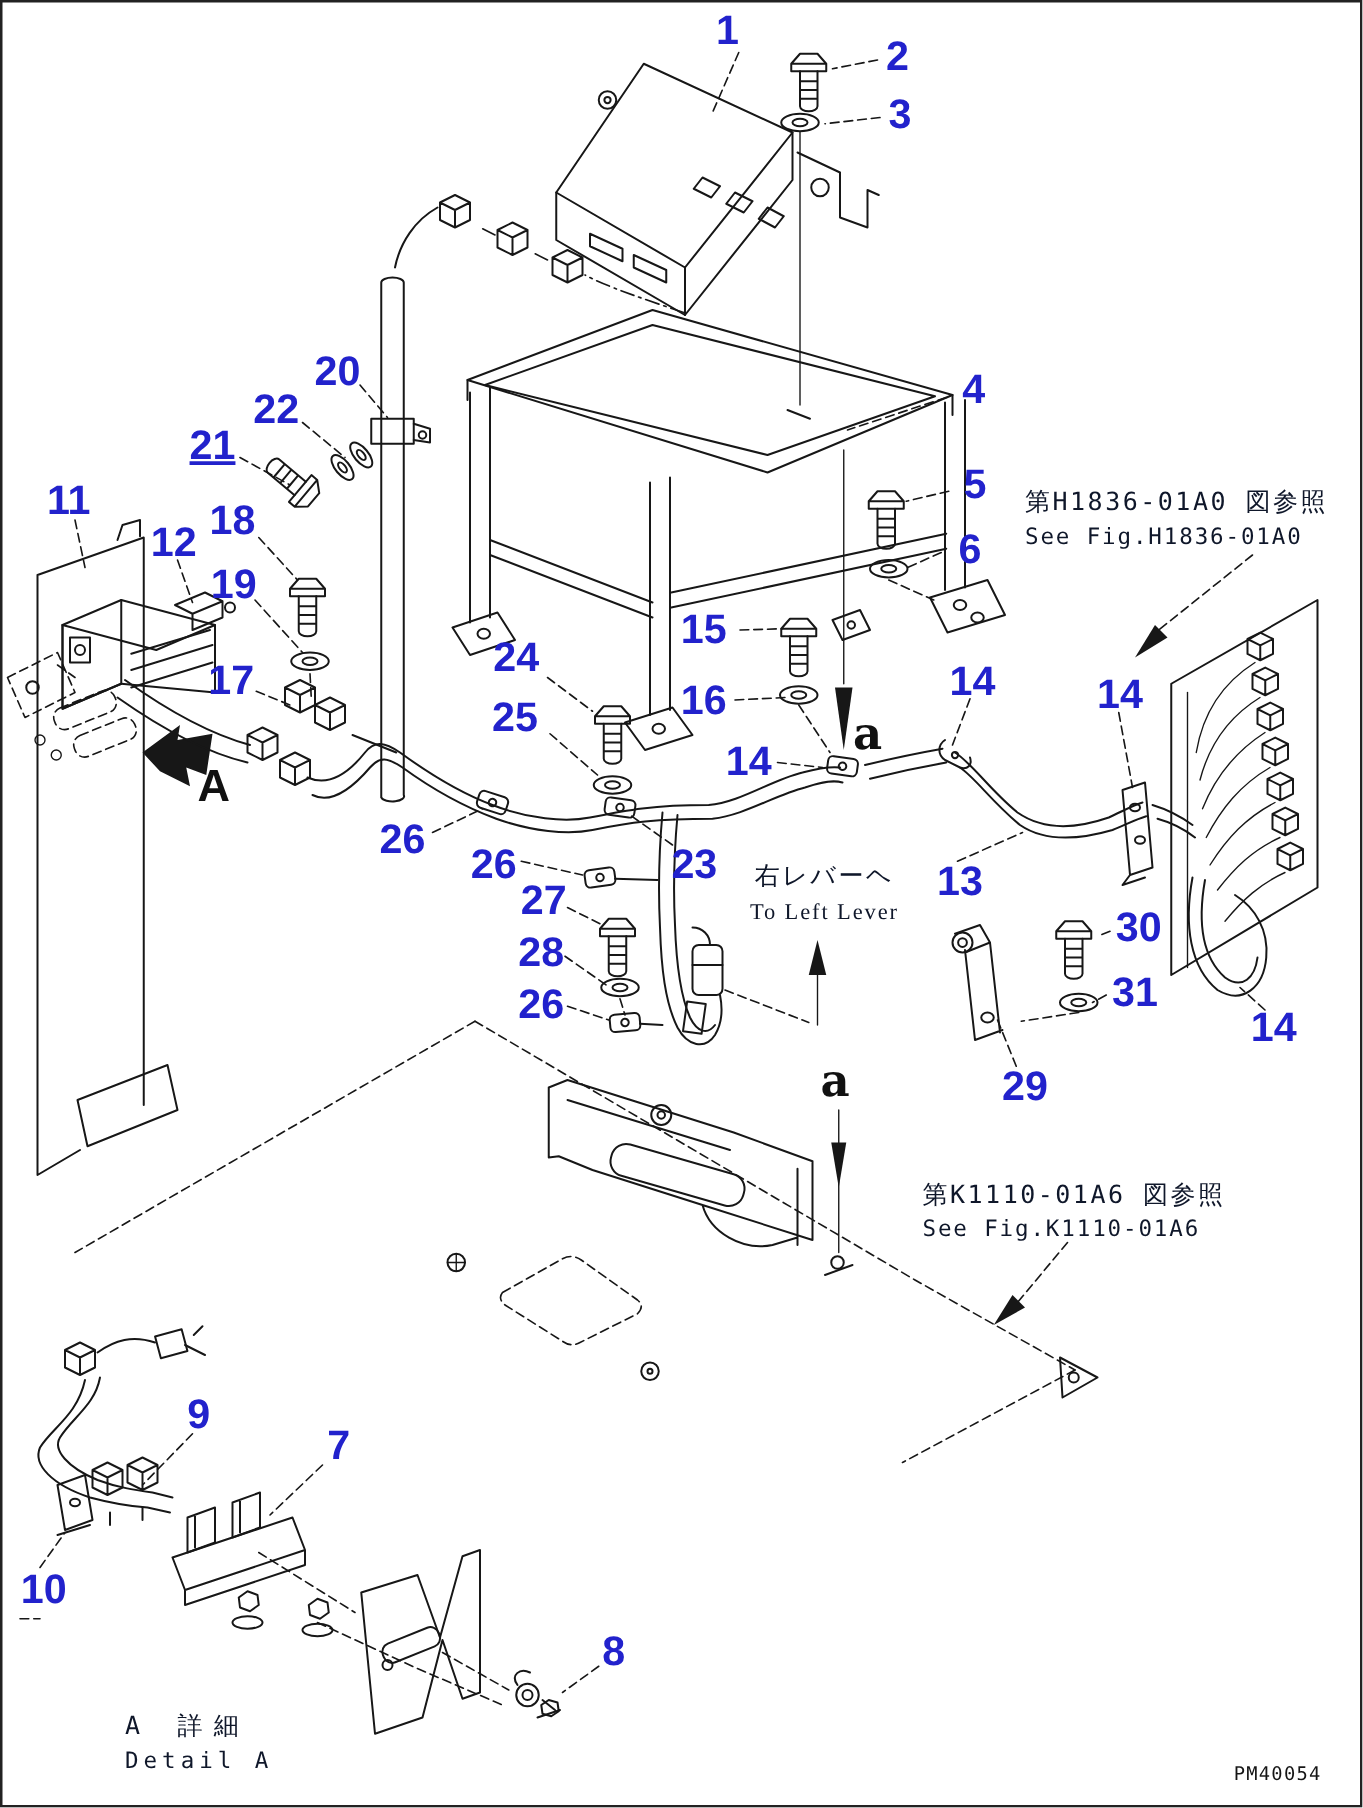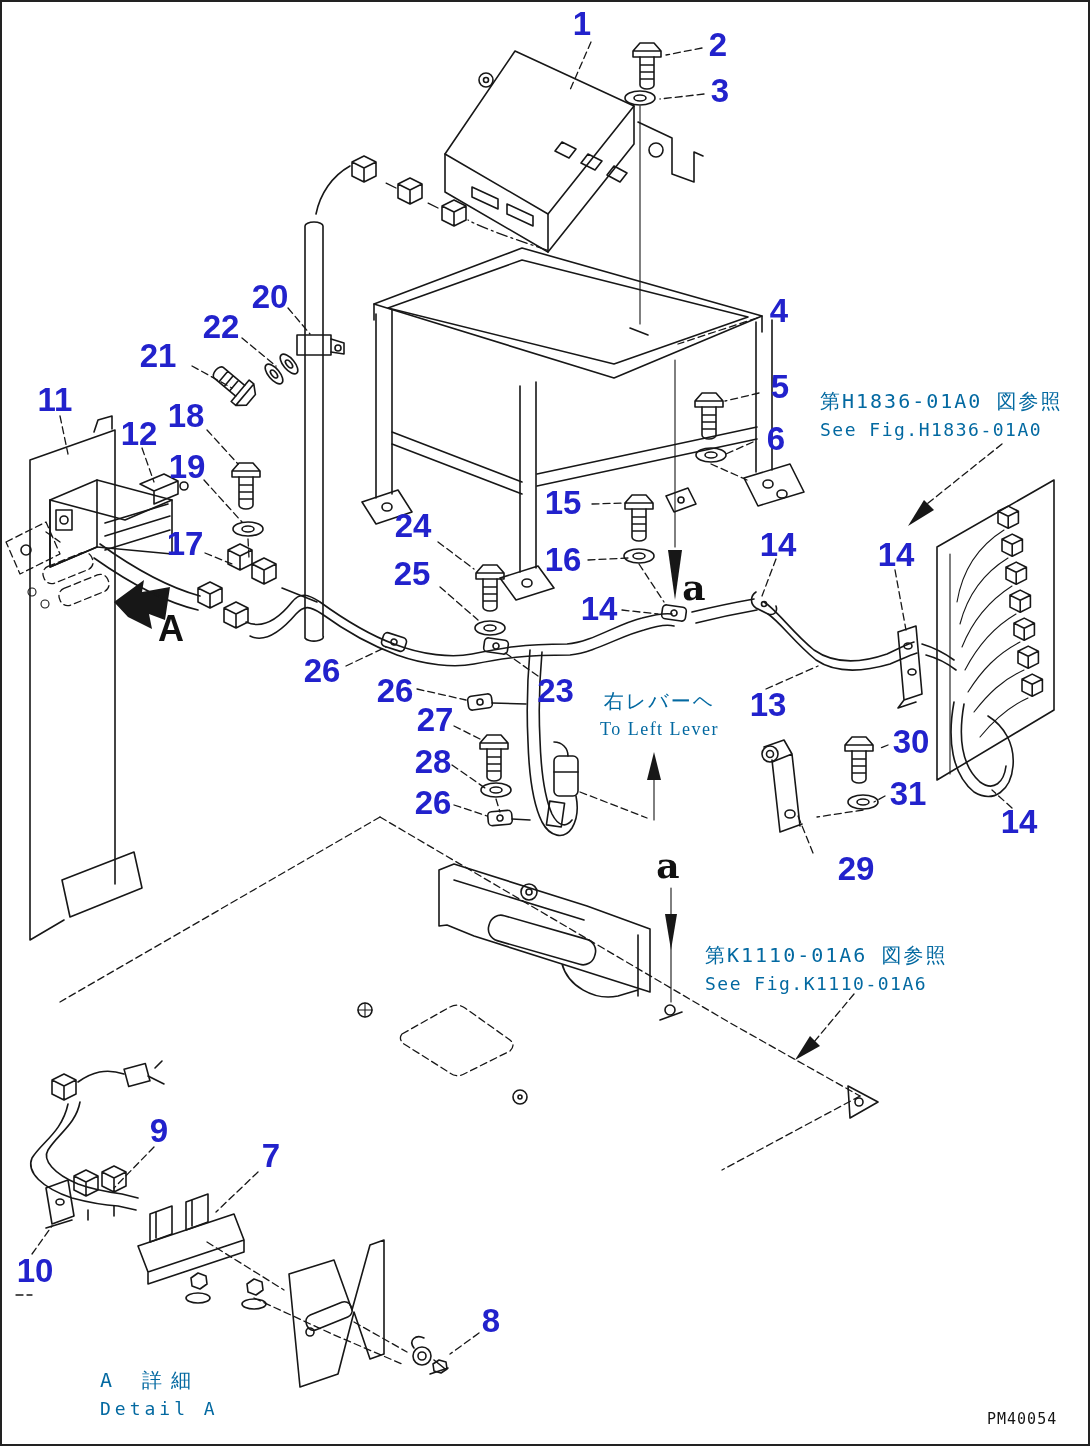--- a/index.html
+++ b/index.html
@@ -14,21 +14,21 @@
   .thin{stroke-width:1.1;}
   .dash{stroke-dasharray:7 4;stroke-width:1.3;}
   .dd{stroke-dasharray:11 4 2 4;stroke-width:1.3;}
   .fdark{fill:#171717;stroke:none;}
   .callout{
     position:absolute; transform:translate(-50%,-50%);
     color:var(--callout,#2222cc);
     font:bold 33px "Liberation Sans", sans-serif; letter-spacing:0px;
     white-space:nowrap;
   }
-  .note{position:absolute;color:#0369a1;white-space:nowrap;line-height:1.5;}
+  .note{position:absolute;color:#0f172a;white-space:nowrap;line-height:1.5;}
   .note .jp{font-size:20px;letter-spacing:2px;}
   .note .en{font-size:18px;letter-spacing:1.5px;}
   .big-letter{position:absolute;transform:translate(-50%,-50%);color:#111;
     font:bold 36px "DejaVu Serif", serif;}
   .code{position:absolute;color:#151515;font-size:15px;letter-spacing:1px;}
   .center{text-align:center;font-family:Liberation Serif, serif;}
 </style>
 </head>
 <body>
 
@@ -300,21 +300,21 @@
 
   <div>
       <div class="callout" style="left: 580px; top: 22px;">1</div>
       <div class="callout" style="left: 716px; top: 43px;">2</div>
       <div class="callout" style="left: 718px; top: 89px;">3</div>
       <div class="callout" style="left: 777px; top: 309px;">4</div>
       <div class="callout" style="left: 778px; top: 385px;">5</div>
       <div class="callout" style="left: 774px; top: 437px;">6</div>
       <div class="callout" style="left: 268px; top: 295px;">20</div>
       <div class="callout" style="left: 219px; top: 325px;">22</div>
-      <div class="callout" style="left: 156px; top: 354px;">21</div>
+      <div class="callout" style="left: 168px; top: 354px; text-decoration: underline;">21</div>
       <div class="callout" style="left: 53px; top: 398px;">11</div>
       <div class="callout" style="left: 137px; top: 432px;">12</div>
       <div class="callout" style="left: 184px; top: 414px;">18</div>
       <div class="callout" style="left: 185px; top: 465px;">19</div>
       <div class="callout" style="left: 183px; top: 542px;">17</div>
       <div class="callout" style="left: 411px; top: 524px;">24</div>
       <div class="callout" style="left: 410px; top: 572px;">25</div>
       <div class="callout" style="left: 561px; top: 501px;">15</div>
       <div class="callout" style="left: 561px; top: 558px;">16</div>
       <div class="callout" style="left: 597px; top: 607px;">14</div>
@@ -322,34 +322,34 @@
       <div class="callout" style="left: 894px; top: 553px;">14</div>
       <div class="callout" style="left: 766px; top: 703px;">13</div>
       <div class="callout" style="left: 320px; top: 669px;">26</div>
       <div class="callout" style="left: 393px; top: 689px;">26</div>
       <div class="callout" style="left: 545px; top: 689px; padding-left: 17px;">23</div>
       <div class="callout" style="left: 433px; top: 718px;">27</div>
       <div class="callout" style="left: 431px; top: 760px;">28</div>
       <div class="callout" style="left: 431px; top: 801px;">26</div>
       <div class="callout" style="left: 909px; top: 740px;">30</div>
       <div class="callout" style="left: 906px; top: 792px;">31</div>
-      <div class="callout" style="left: 818px; top: 867px; margin-left: 36px;">29</div>
+      <div class="callout" style="left: 818px; top: 867px;">29</div>
       <div class="callout" style="left: 1017px; top: 820px;">14</div>
       <div class="callout" style="left: 157px; top: 1129px;">9</div>
       <div class="callout" style="left: 269px; top: 1154px;">7</div>
       <div class="callout" style="left: 33px; top: 1269px;">10</div>
       <div class="callout" style="left: 489px; top: 1319px;">8</div>
     </div>
 
   <div class="note" style="left:818px;top:384px;">
     <div class="jp">第H1836-01A0 図参照</div>
     <div class="en">See Fig.H1836-01A0</div>
   </div>
 
-  <div class="note" style="left:703px;top:938px;">
+  <div class="note" style="left:736px;top:938px;">
     <div class="jp">第K1110-01A6 図参照</div>
     <div class="en">See Fig.K1110-01A6</div>
   </div>
 
   <div class="note center" style="left:560px;top:684px;width:195px;">
     <div class="jp">右レバーヘ</div>
     <div class="en">To Left Lever</div>
   </div>
 
   <div class="note" style="left:98px;top:1331px;">

